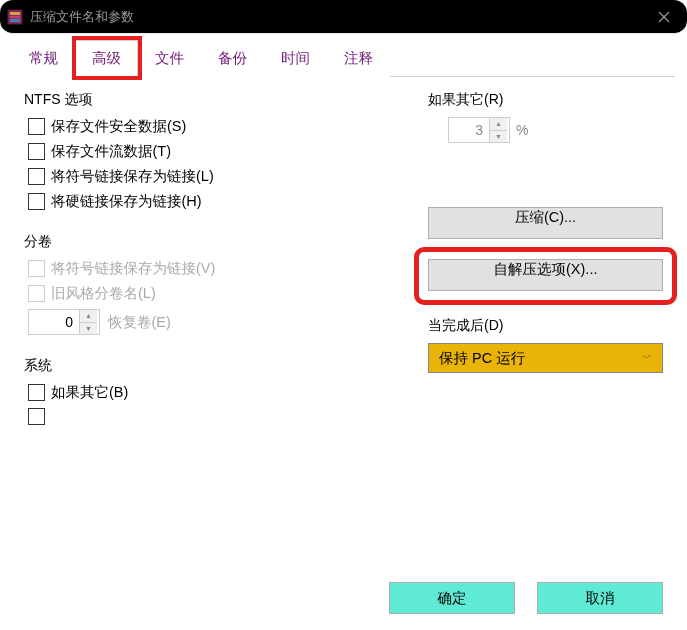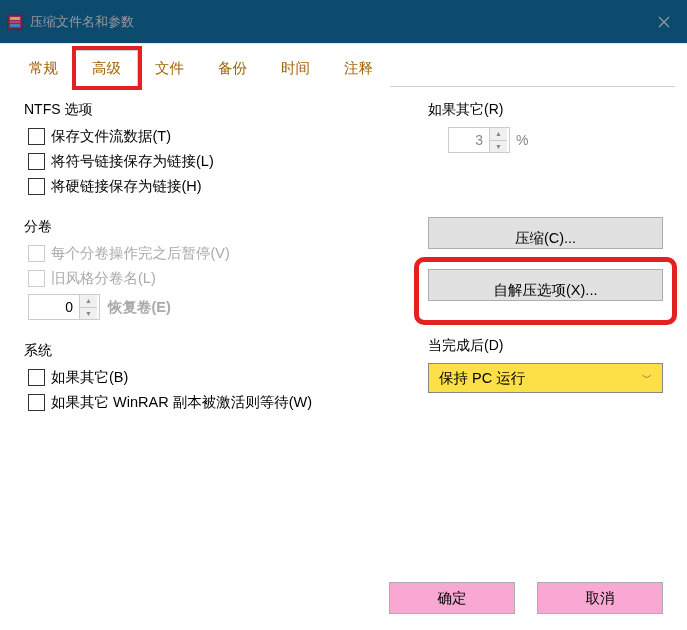--- a/index.html
+++ b/index.html
@@ -1,24 +1,25 @@
 <!DOCTYPE html>
 <html><head>
   <meta charset="utf-8">
   <style>
     * { box-sizing: border-box; font-family: "Microsoft YaHei", "SimSun", sans-serif; }
     body { margin: 0; background: #fff; width: 687px; height: 630px; overflow: hidden; }
     
     .titlebar {
-      height: 44px;
-      background: #0c4a6e;
+      height: 34px;
+      background: #000000;
       border-bottom: 1px solid #e8e8e8;
       display: flex;
       align-items: center;
       padding: 0 0 0 6px;
+      border-radius: 13px;
     }
     .titlebar-icon {
       width: 18px; height: 18px;
       margin-right: 6px;
     }
     .titlebar-title {
       font-size: 13px;
       color: #999;
       flex: 1;
     }
@@ -30,21 +31,21 @@
     .titlebar-close svg { width: 12px; height: 12px; }
     
     .tabs {
       display: flex;
       padding: 6px 0 0 12px;
       position: relative;
     }
     .tab {
       padding: 8px 16px;
       font-size: 14.5px;
-      color: #a16207;
+      color: #701a75;
       cursor: pointer;
       border: 1px solid transparent;
       position: relative;
       background: #fff;
     }
     .tab.active {
       border: 1px solid #d0d0d0;
       border-bottom: 1px solid #fff;
       z-index: 2;
     }
@@ -144,21 +145,21 @@
     
     .btn-wide {
       width: 100%;
       height: 32px;
       background: #e1e1e1;
       border: 1px solid #adadad;
       font-size: 14.5px;
       cursor: pointer;
       margin-bottom: 12px;
       display: flex;
-      align-items: flex-end;
+      align-items: flex-start;
       justify-content: center;
     }
     
     .highlight-box {
       position: absolute;
       border: 5px solid #e52020;
       border-radius: 10px;
       pointer-events: none;
       z-index: 5;
     }
@@ -176,27 +177,27 @@
       width: 72px;
     }
     .vol-spinner input {
       border: none;
       width: 50px;
       text-align: right;
       padding: 0 6px;
       font-size: 14px;
       outline: none;
     }
-    .vol-label { color: #aaa; font-size: 14.5px; font-weight: bold; }
+    .vol-label { color: #aaa; font-size: 14.5px; }
     
     .select {
       width: 100%;
       height: 30px;
       border: 1px solid #888;
-      background: #fde047;
+      background: #eab308;
       display: flex;
       align-items: center;
       padding: 0 10px;
       font-size: 14.5px;
       justify-content: space-between;
       cursor: pointer;
     }
     .select-arrow {
       font-size: 10px;
       color: #555;
@@ -205,21 +206,21 @@
     .dialog-buttons {
       position: absolute;
       bottom: 16px;
       right: 24px;
       display: flex;
       gap: 22px;
     }
     .dialog-btn {
       width: 126px;
       height: 32px;
-      background: #f9a8d4;
+      background: #5eead4;
       border: 1px solid #adadad;
       font-size: 14.5px;
       cursor: pointer;
       display: flex;
       align-items: center;
       justify-content: center;
     }
   </style>
 </head>
 <body>
@@ -254,39 +255,43 @@
 </div>
 
 <div class="content">
   <div class="row">
     <div class="col-left">
       <div class="group">
         <div class="group-label">NTFS 选项</div>
         <div class="group-box">
           <div class="checkbox-row">
             <div class="checkbox"></div>
+            <span>保存文件安全数据(S)</span>
+          </div>
+          <div class="checkbox-row">
+            <div class="checkbox"></div>
             <span>保存文件流数据(T)</span>
           </div>
           <div class="checkbox-row">
             <div class="checkbox"></div>
             <span>将符号链接保存为链接(L)</span>
           </div>
           <div class="checkbox-row">
             <div class="checkbox"></div>
             <span>将硬链接保存为链接(H)</span>
           </div>
         </div>
       </div>
 
       <div class="group">
         <div class="group-label">分卷</div>
         <div class="group-box">
           <div class="checkbox-row disabled">
             <div class="checkbox disabled"></div>
-            <span>每个分卷操作完之后暂停(V)</span>
+            <span>将符号链接保存为链接(V)</span>
           </div>
           <div class="checkbox-row disabled">
             <div class="checkbox disabled"></div>
             <span>旧风格分卷名(L)</span>
           </div>
           <div class="volumes-row">
             <div class="vol-spinner">
               <input type="text" value="0" style="">
               <div class="spinner-btns">
                 <div class="spinner-btn">▲</div>
@@ -300,21 +305,20 @@
 
       <div class="group">
         <div class="group-label">系统</div>
         <div class="group-box">
           <div class="checkbox-row">
             <div class="checkbox"></div>
             <span>如果其它(B)</span>
           </div>
           <div class="checkbox-row">
             <div class="checkbox"></div>
-            <span>如果其它 WinRAR 副本被激活则等待(W)</span>
           </div>
         </div>
       </div>
     </div>
 
     <div class="col-right">
       <div class="group">
         <div class="group-label">如果其它(R)</div>
         <div class="recovery-box">
           <div class="spinner disabled">
@@ -328,21 +332,21 @@
         </div>
       </div>
 
       <div style="height:42px;"></div>
 
       <div class="btn-wide">
         <span>压缩(C)...</span>
       </div>
 
       <div style="position:relative; padding:8px 0;">
-        <div class="btn-wide" style="margin-bottom:10px;">
+        <div class="btn-wide" style="margin-bottom:0;">
           <span>自解压选项(X)...</span>
         </div>
         <div class="highlight-box" style="left:-14px; top:-4px; right:-14px; bottom:-6px;"></div>
       </div>
 
       <div style="height:18px;"></div>
 
       <div class="group">
         <div class="group-label">当完成后(D)</div>
         <div class="select">

